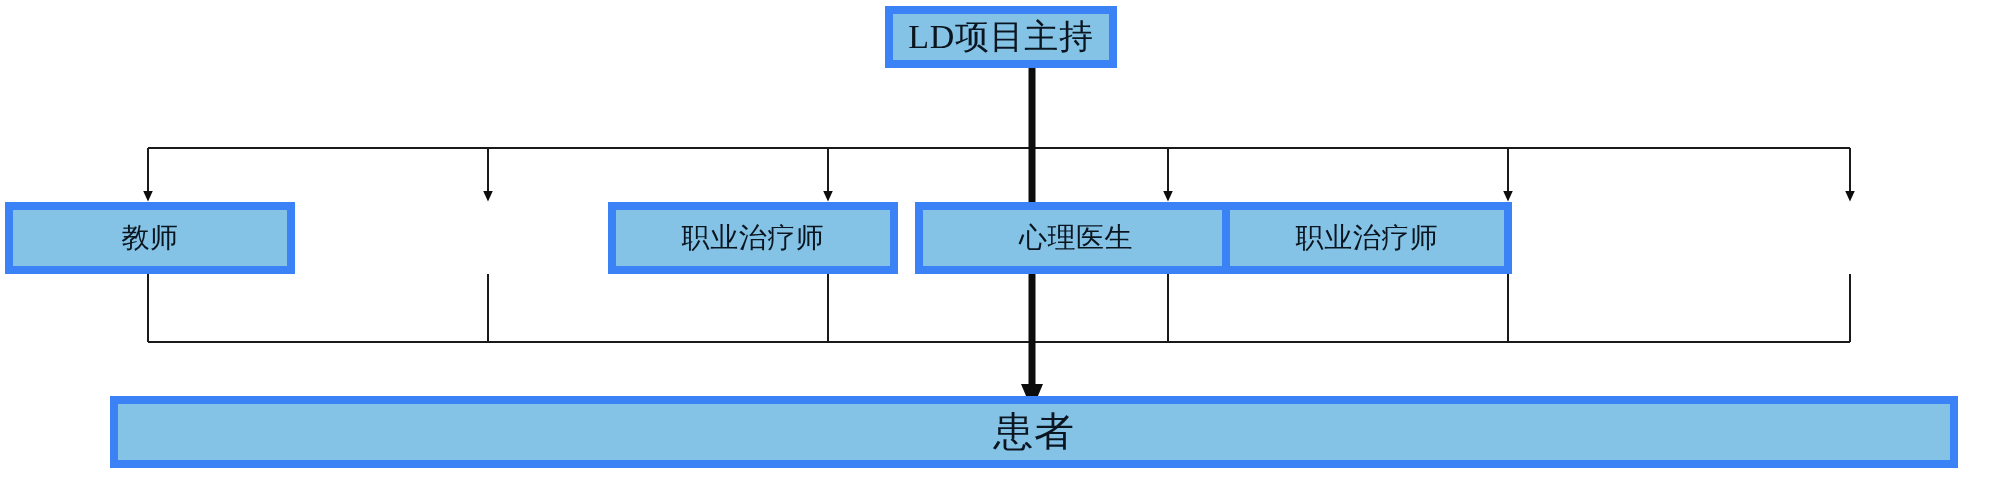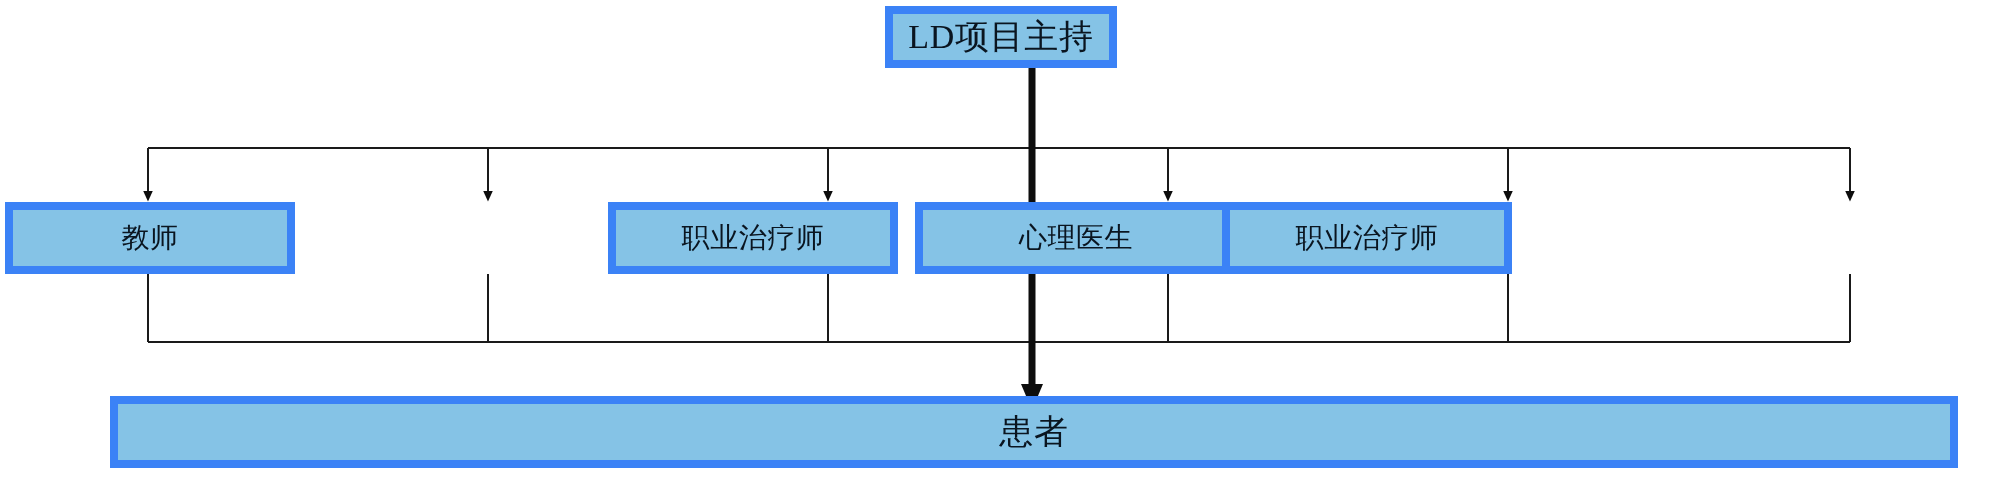--- a/index.html
+++ b/index.html
@@ -52,21 +52,21 @@
     top: 202px;
     height: 72px;
   }
   .tier-box .node-label { font-size: 28px; }
   .leaf-box {
     left: 110px;
     top: 396px;
     width: 1848px;
     height: 72px;
   }
-  .leaf-box .node-label { font-size: 34px; }
+  .leaf-box .node-label { font-size: 40px; }
 </style>
 </head>
 <body>
 
 <div id="diagram-root">
 
   <svg id="diagram-svg" viewBox="0 0 2000 500" xmlns="http://www.w3.org/2000/svg">
     <defs>
       <marker id="arrow-thin" markerWidth="12" markerHeight="12" refX="1.5" refY="5" orient="auto" markerUnits="userSpaceOnUse">
         <path d="M0,0 L0,10 L11,5 z" fill="#0d0d0d"></path>

